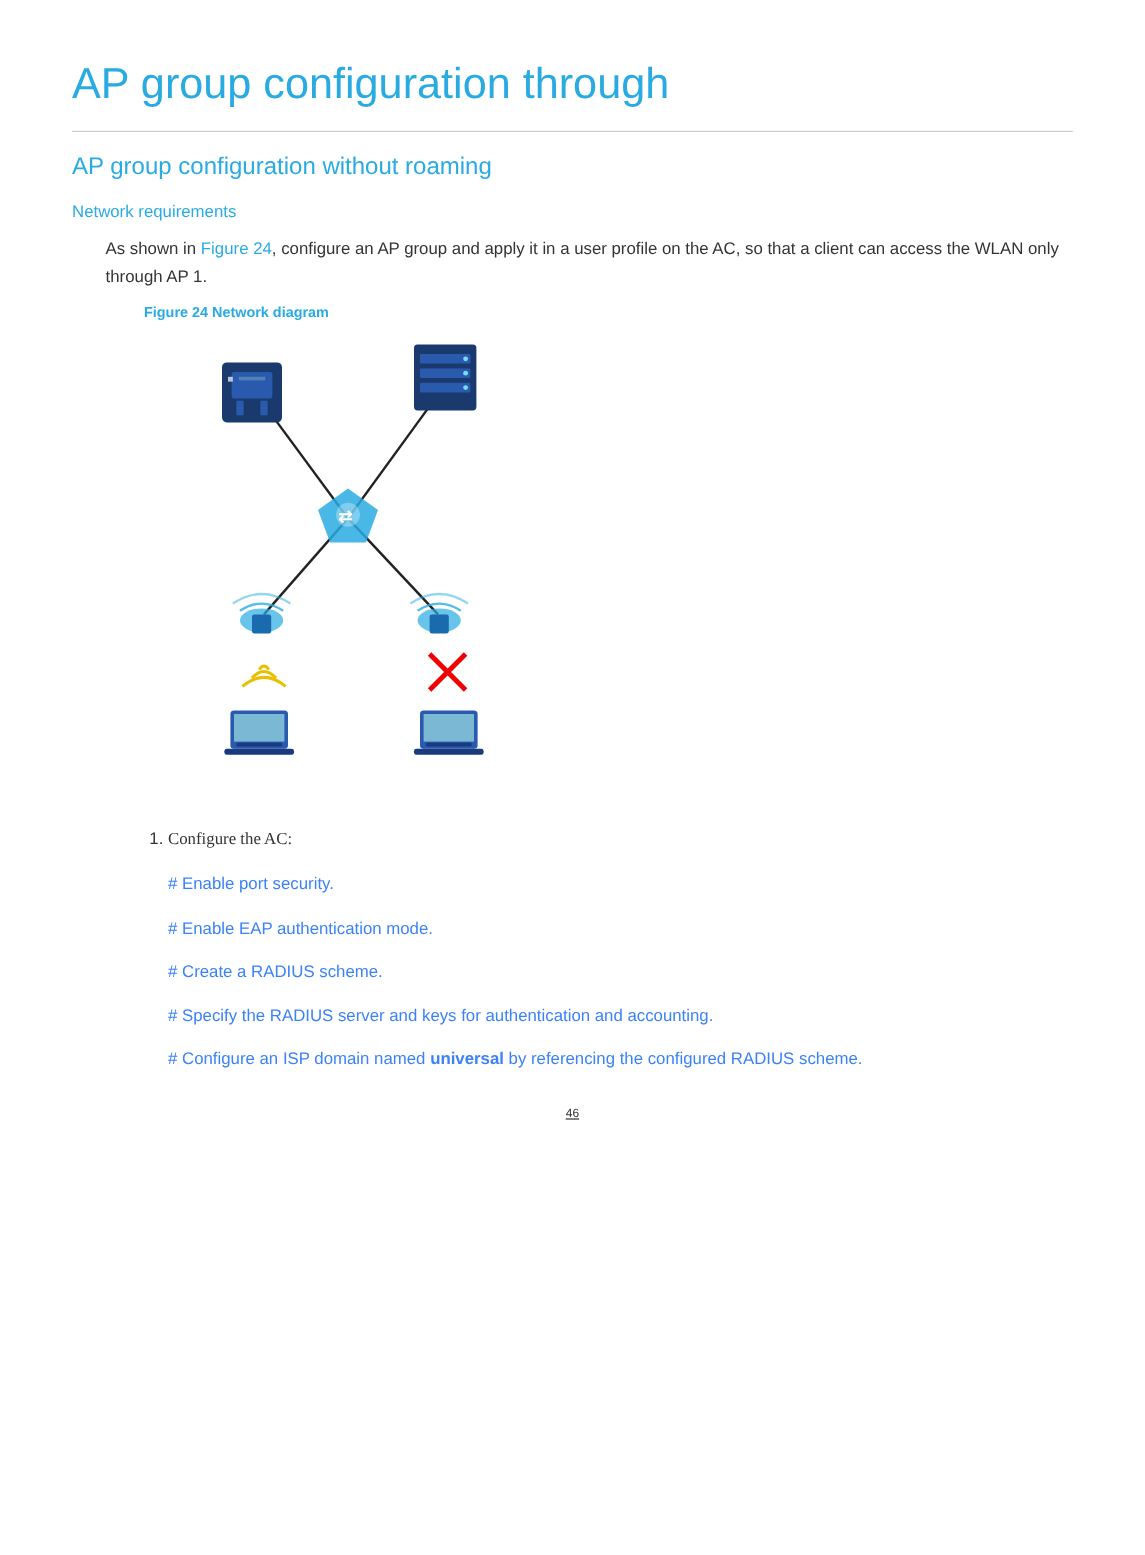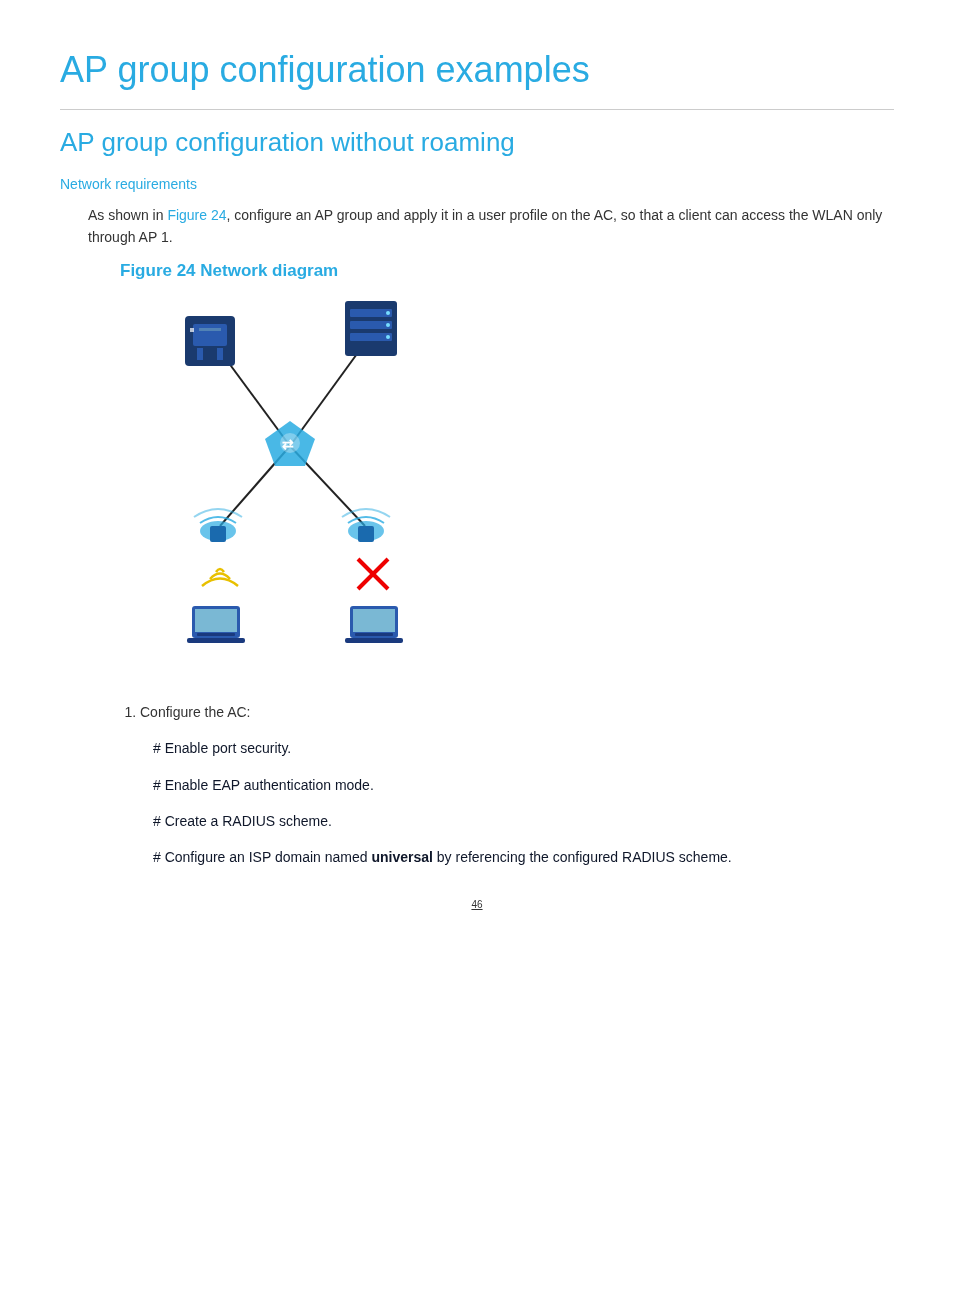--- a/index.html
+++ b/index.html
@@ -14,21 +14,21 @@
 
     h1.page-title {
       font-size: 36px;
       font-weight: 300;
       color: #29abe2;
       margin-bottom: 18px;
       line-height: 1.2;
     }
 
     h2.section-title {
-      font-size: 26px;
+      font-size: 20px;
       font-weight: 300;
       color: #29abe2;
       margin-bottom: 16px;
       line-height: 1.3;
     }
 
     h3.subsection-title {
       font-size: 14px;
       font-weight: normal;
       color: #29abe2;
@@ -43,21 +43,21 @@
     }
 
     .body-text a, .inline-link {
       color: #29abe2;
       text-decoration: none;
     }
 
     .figure-label {
       color: #29abe2;
       font-weight: bold;
-      font-size: 17px;
+      font-size: 12px;
       margin-left: 60px;
       margin-bottom: 10px;
       margin-top: 12px;
     }
 
     .network-diagram {
       margin-left: 60px;
       margin-bottom: 30px;
       width: 340px;
       height: 380px;
@@ -83,27 +83,28 @@
       padding-left: 20px;
     }
 
     .config-list ol li {
       margin-bottom: 8px;
       line-height: 1.6;
     }
 
     .config-step-label {
       margin-bottom: 24px;
+      font-family: Liberation Serif, serif;
     }
 
     .config-comment {
-      margin-left: 13px;
+      margin-left: 0;
       margin-top: 14px;
       margin-bottom: 14px;
-      color: #0f172a;
+      color: #3b82f6;
       line-height: 1.6;
     }
 
     .config-comment strong {
       font-weight: bold;
       text-align: right;
     }
 
     .page-number {
       text-align: center;
@@ -115,21 +116,21 @@
 
     hr.divider {
       border: none;
       border-top: 1px solid #ccc;
       margin: 8px 0 16px 0;
     }
   </style>
 </head>
 <body>
 
-<h1 class="page-title">AP group configuration examples</h1>
+<h1 class="page-title">AP group configuration through</h1>
 
 <hr class="divider">
 
 <h2 class="section-title">AP group configuration without roaming</h2>
 
 <h3 class="subsection-title">Network requirements</h3>
 
 <p class="body-text">
   <span>As shown in </span><a class="inline-link">Figure 24</a><span>, configure an AP group and apply it in a user profile on the AC, so that a client can access the WLAN only through AP 1.</span>
 </p>
@@ -219,19 +220,20 @@
 
 <div class="config-section">
 
   <div class="config-list">
     <ol>
       <li>
         <span class="config-step-label">Configure the AC:</span>
         <div class="config-comment"># Enable port security.</div>
         <div class="config-comment"># Enable EAP authentication mode.</div>
         <div class="config-comment"># Create a RADIUS scheme.</div>
+        <div class="config-comment"># Specify the RADIUS server and keys for authentication and accounting.</div>
         <div class="config-comment"># Configure an ISP domain named <strong>universal</strong> by referencing the configured RADIUS scheme.</div>
       </li>
     </ol>
   </div>
 </div>
 
 <div class="page-number">46</div>
 
 </body></html>

